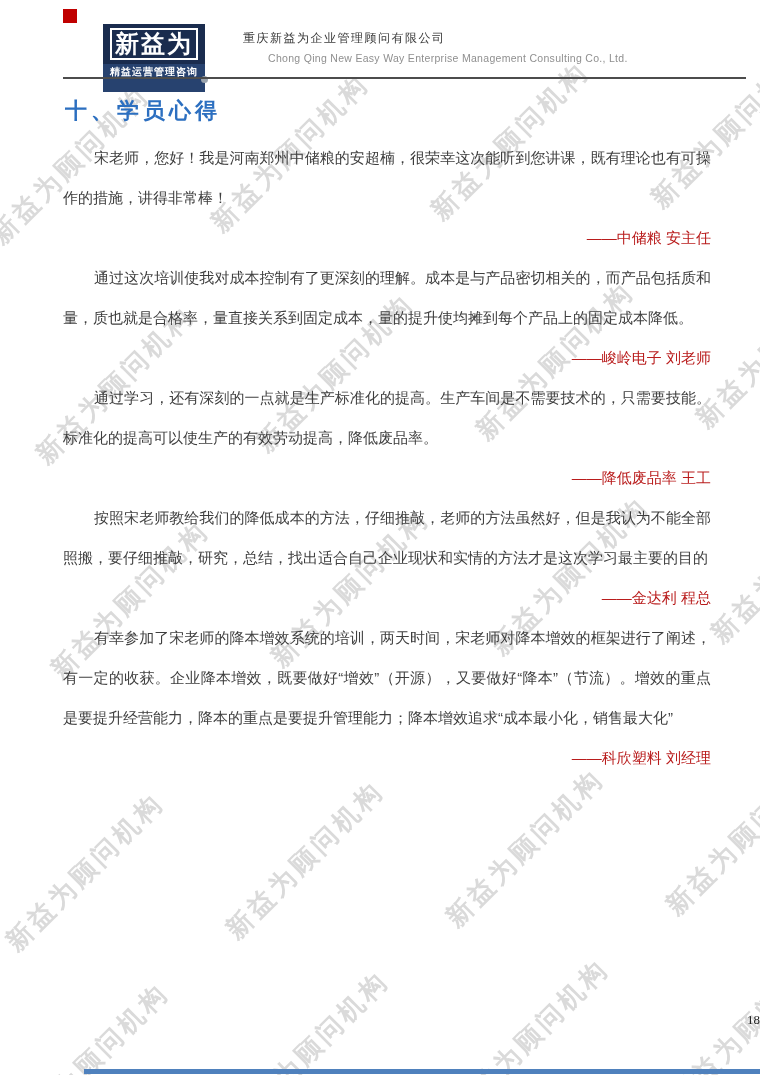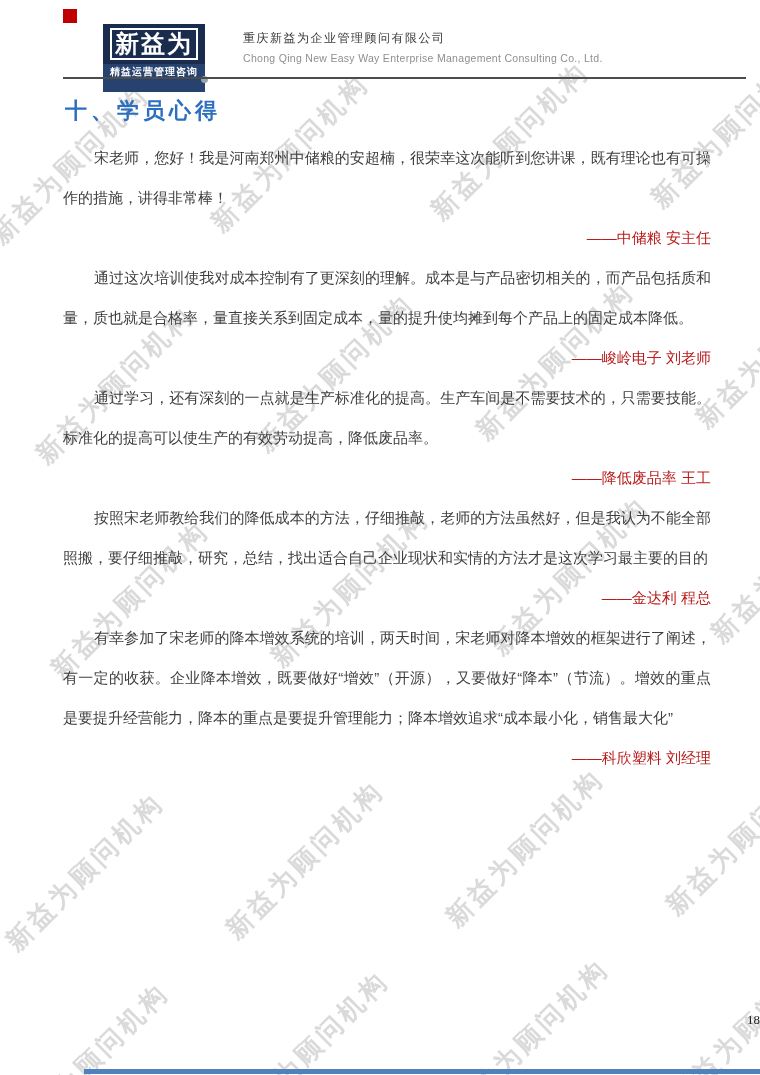--- a/index.html
+++ b/index.html
@@ -34,21 +34,21 @@
   }
   .logo-dot{
     position:absolute;left:98px;top:52px;width:7px;height:7px;border-radius:50%;
     background:#9aa3ad;
   }
   .company{position:absolute;left:243px;top:30px;}
   .company-cn{
     font-size:12px;color:#3a3a3a;letter-spacing:1.5px;white-space:nowrap;
   }
   .company-en{
-    margin-top:5px;font-size:10.5px;color:#8f8f8f;letter-spacing:0.3px;white-space:nowrap;
+    margin-top:5px;font-size:10.5px;color:#8f8f8f;letter-spacing:0.3px;white-space:nowrap;margin-left:25px;
   }
   .header-rule{position:absolute;left:63px;top:77px;width:683px;height:2px;background:#4c4c4c;}
   
   .content{position:absolute;left:63px;top:96px;width:648px;z-index:1;}
   .section-heading{
     margin:0 0 12px 2px;font-size:22px;font-weight:bold;color:#2c6fc0;
     letter-spacing:4px;white-space:nowrap;
   }
   .t-text{
     margin:0;text-indent:31px;text-align:justify;line-height:40px;

